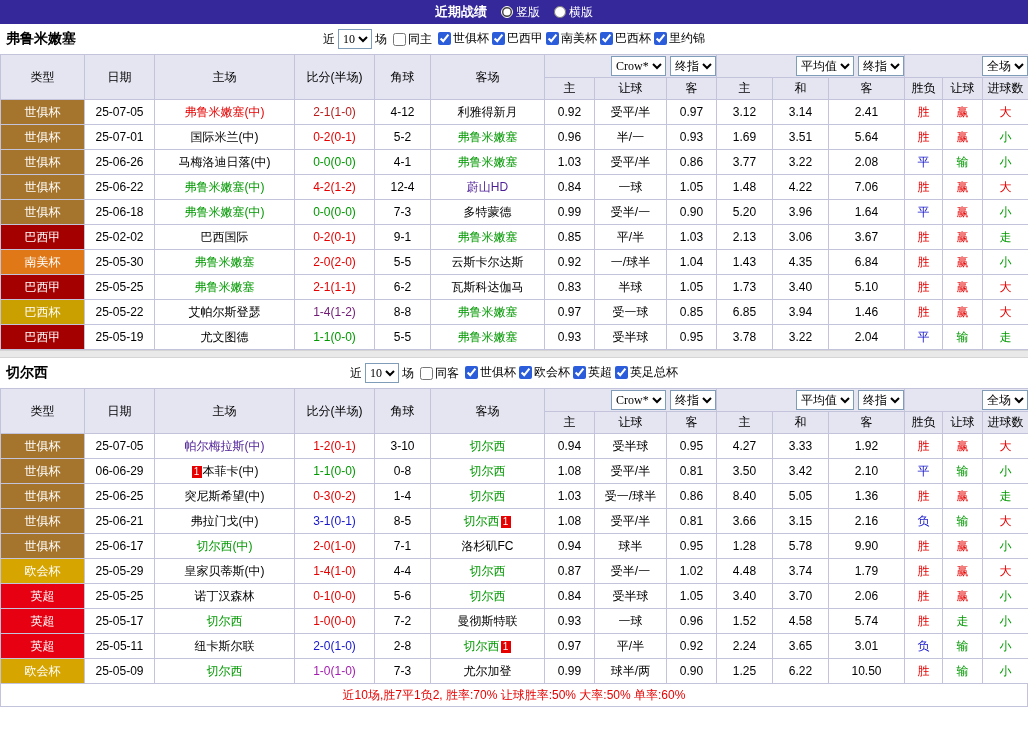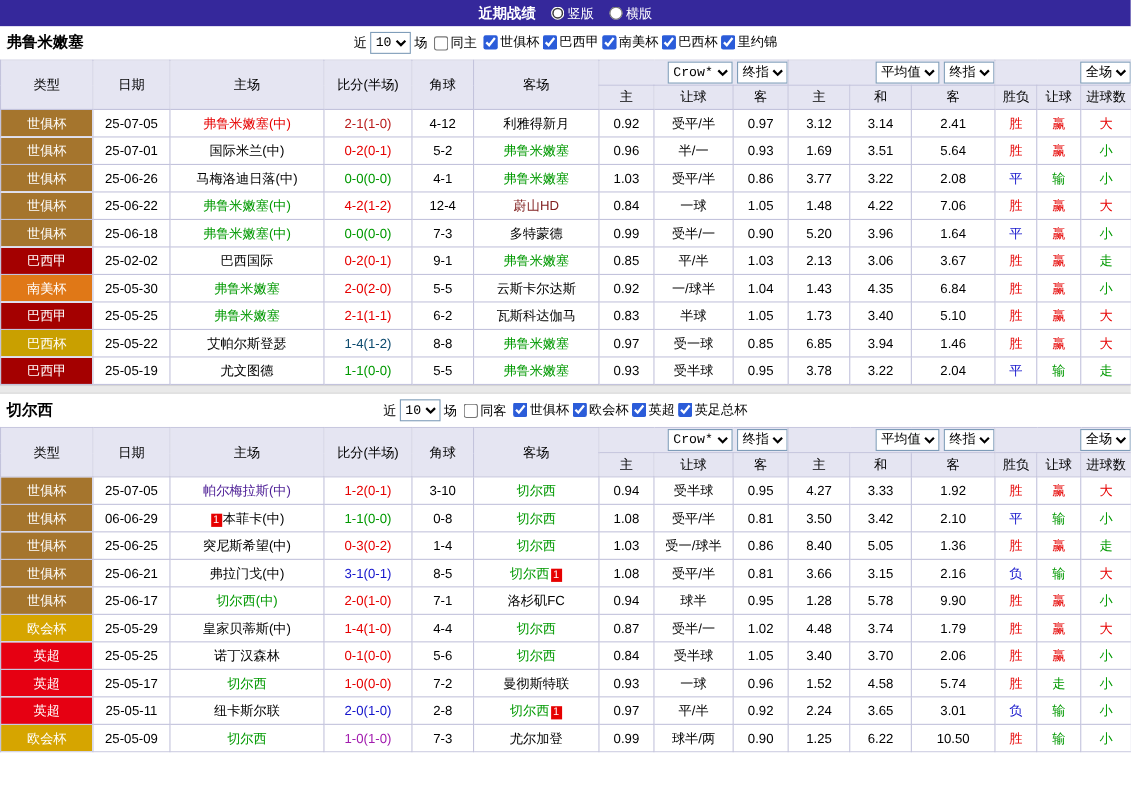--- a/index.html
+++ b/index.html
@@ -20,21 +20,21 @@
   .topbar label { display:inline-flex; align-items:center; gap:3px; font-size:12px; cursor:pointer; }
   .topbar input[type=radio]{ width:12px; height:12px; margin:0; accent-color:#fff; }
 
   
   .section-head { position:relative; height:30px; background:#fff; }
   .team-name { position:absolute; left:6px; top:50%; transform:translateY(-50%); font-weight:bold; font-size:14px; }
   .filters { position:absolute; left:50%; top:50%; transform:translate(-50%,-50%);
              display:flex; align-items:center; gap:3px; white-space:nowrap; }
   .filters label { display:inline-flex; align-items:center; gap:1px; }
   .filters input[type=checkbox]{ width:13px; height:13px; margin:0 1px 0 3px; accent-color:#2B5CD9; }
-  select { font-family:Liberation Mono, monospace; font-size:12px; height:20px; background:#fff; border:1px solid #7F9DB9; }
+  select { font-family:Liberation Serif, serif; font-size:12px; height:20px; background:#fff; border:1px solid #7F9DB9; }
 
   
   table { border-collapse:collapse; table-layout:fixed; width:1028px; }
   th, td { border:1px solid #C3C3DC; text-align:center; padding:0 1px; overflow:hidden; white-space:nowrap; }
   thead th { background:#E5E5F2; font-weight:normal; height:22px; }
   thead th.grp { padding:1px 0; }
   thead .grp-inner { display:flex; align-items:center; justify-content:flex-end; gap:4px; }
   tbody td { height:25px; background:#fff; }
   td.type { color:#fff; }
   .badge { display:inline-block; background:#E60000; color:#fff; font-size:10px;
@@ -200,21 +200,21 @@
           <td style="color: rgb(21, 21, 204);">平</td>
           <td style="color: rgb(0, 153, 0);">输</td>
           <td style="color: rgb(0, 153, 0);">小</td>
         </tr>
         <tr>
           <td class="type" style="background: rgb(165, 117, 45);">世俱杯</td>
           <td>25-06-22</td>
           <td><span style="color: rgb(0, 153, 0);">弗鲁米嫩塞(中)</span></td>
           <td style="color: rgb(230, 0, 0);">4-2(1-2)</td>
           <td>12-4</td>
-          <td><span style="color: #7f1d1d;">蔚山HD</span></td>
+          <td><span style="color: #4c1d95;">蔚山HD</span></td>
           <td>0.84</td>
           <td>一球</td>
           <td>1.05</td>
           <td>1.48</td>
           <td>4.22</td>
           <td>7.06</td>
           <td style="color: rgb(230, 0, 0);">胜</td>
           <td style="color: rgb(230, 0, 0);">赢</td>
           <td style="color: rgb(230, 0, 0);">大</td>
         </tr>
@@ -283,21 +283,21 @@
           <td>3.40</td>
           <td>5.10</td>
           <td style="color: rgb(230, 0, 0);">胜</td>
           <td style="color: rgb(230, 0, 0);">赢</td>
           <td style="color: rgb(230, 0, 0);">大</td>
         </tr>
         <tr>
           <td class="type" style="background: rgb(201, 160, 0);">巴西杯</td>
           <td>25-05-22</td>
           <td><span style="color: rgb(0, 0, 0);">艾帕尔斯登瑟</span></td>
-          <td style="color: #0c4a6e;">1-4(1-2)</td>
+          <td style="color: #701a75;">1-4(1-2)</td>
           <td>8-8</td>
           <td><span style="color: rgb(0, 153, 0);">弗鲁米嫩塞</span></td>
           <td>0.97</td>
           <td>受一球</td>
           <td>0.85</td>
           <td>6.85</td>
           <td>3.94</td>
           <td>1.46</td>
           <td style="color: rgb(230, 0, 0);">胜</td>
           <td style="color: rgb(230, 0, 0);">赢</td>
@@ -577,13 +577,14 @@
           <td>0.90</td>
           <td>1.25</td>
           <td>6.22</td>
           <td>10.50</td>
           <td style="color: rgb(230, 0, 0);">胜</td>
           <td style="color: rgb(0, 153, 0);">输</td>
           <td style="color: rgb(0, 153, 0);">小</td>
         </tr>
       </tbody>
   </table>
+  <div class="section-footer">近10场,胜7平1负2, 胜率:70% 让球胜率:50% 大率:50% 单率:60%</div>
 </div>
 
 </body></html>

